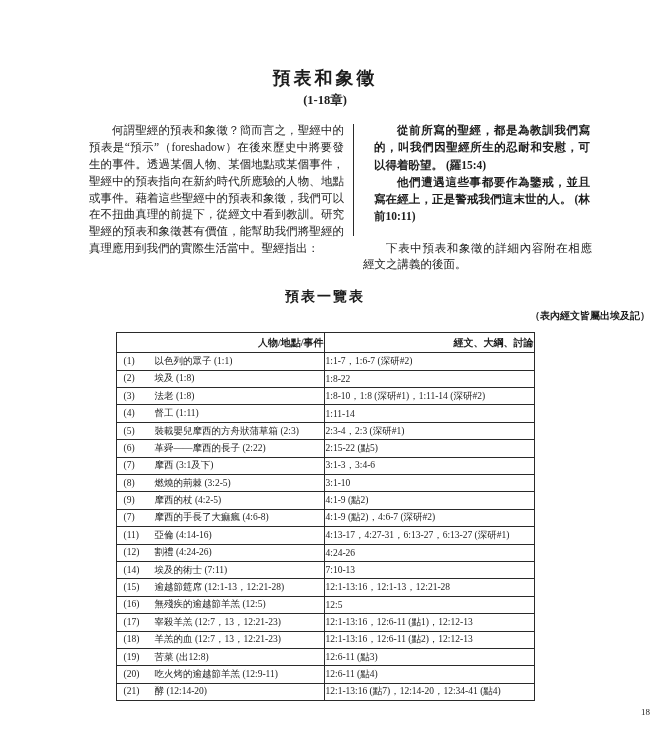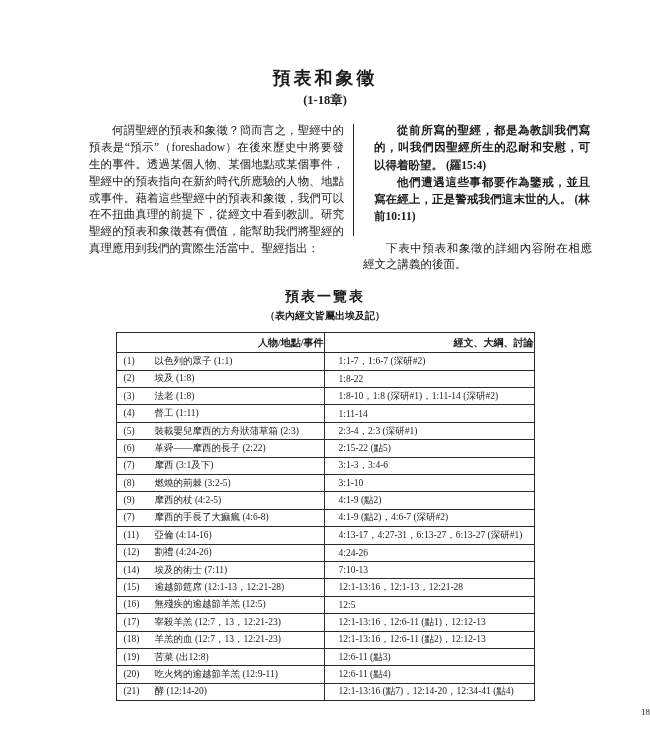--- a/index.html
+++ b/index.html
@@ -14,29 +14,29 @@
   .col-left { width: 264px; padding-right: 9px; margin-left: 29px; }
   .col-divider { width: 1px; background: #2a2a2a; height: 112px; margin-top: 2px; flex: 0 0 1px; }
   .col-right { flex: 1; padding-left: 9px; }
 
   .para { font-size: 11.5px; line-height: 1.47; text-align: justify; text-indent: 2em; }
   .quote { font-size: 11.5px; line-height: 1.5; font-weight: bold; text-align: justify;
            text-indent: 2em; margin: 0 2px 0 11px; }
   .note { margin-top: 14px; }
 
   .table-title { text-align: center; font-weight: bold; font-size: 14px; margin-top: 15px; letter-spacing: 2px; }
-  .table-subtitle { text-align: center; font-weight: bold; font-size: 10px; margin-top: 3px; }
+  .table-subtitle { text-align: right; font-weight: bold; font-size: 10px; margin-top: 3px; }
 
   .types-table { border-collapse: collapse; margin: 9px auto 0; width: 418px; table-layout: fixed; }
   .types-table th, .types-table td { border: 1px solid #2a2a2a; white-space: nowrap; overflow: hidden; }
   .types-table th { font-size: 10px; font-weight: bold; text-align: right; height: 20px; }
   .types-table td { font-size: 9.5px; height: 17.4px; padding: 0 4px 0 7px; }
   .types-table col.c1 { width: 208px; }
   .types-table col.c2 { width: 210px; }
-  .types-table td:last-child { padding-left: 14px; font-family: Liberation Serif, serif; }
+  .types-table td:last-child { padding-left: 1px; font-family: Liberation Serif, serif; }
   .row-num { display: inline-block; width: 31px; }
 
   .page-number { position: absolute; bottom: 33px; left: 0; width: 100%; text-align: right; font-size: 9px; }
 </style>
 </head>
 <body>
 
 <div class="page">
 
   <div class="doc-title">預表和象徵</div>

